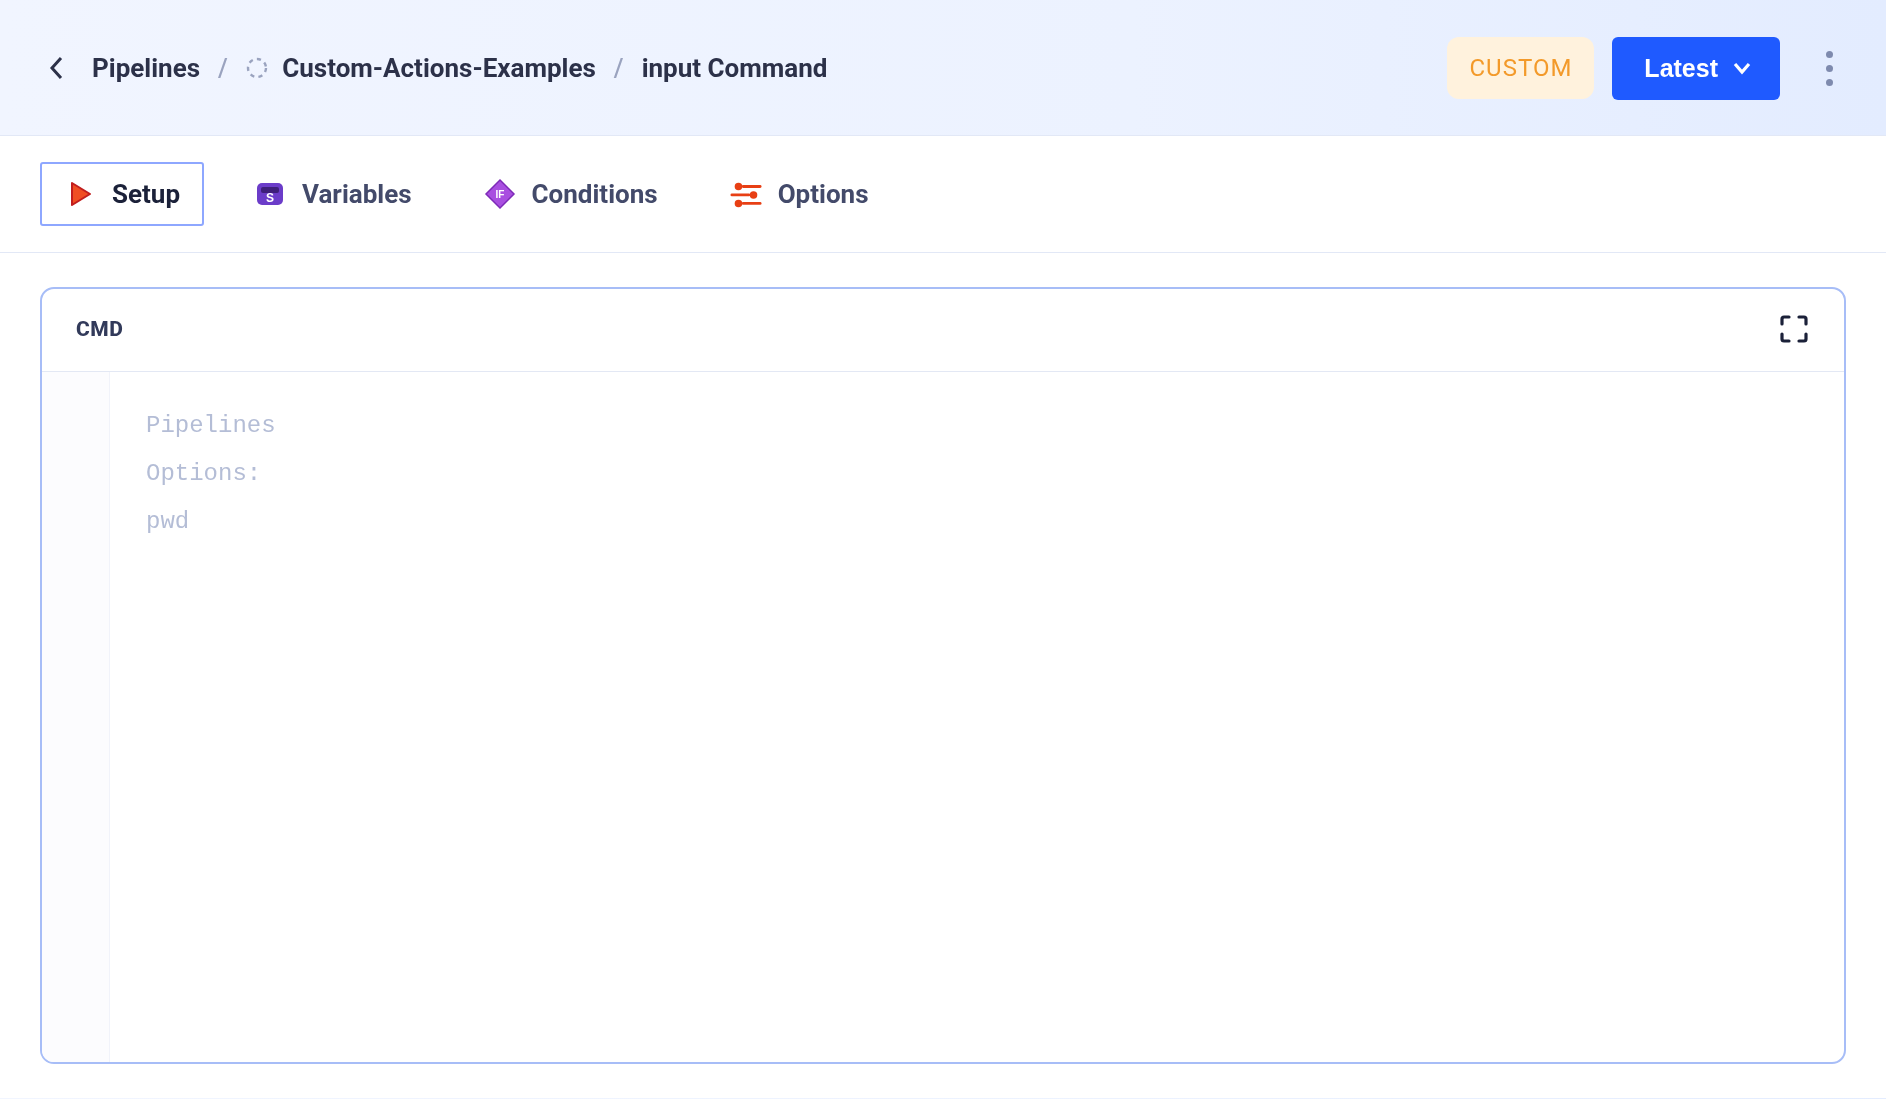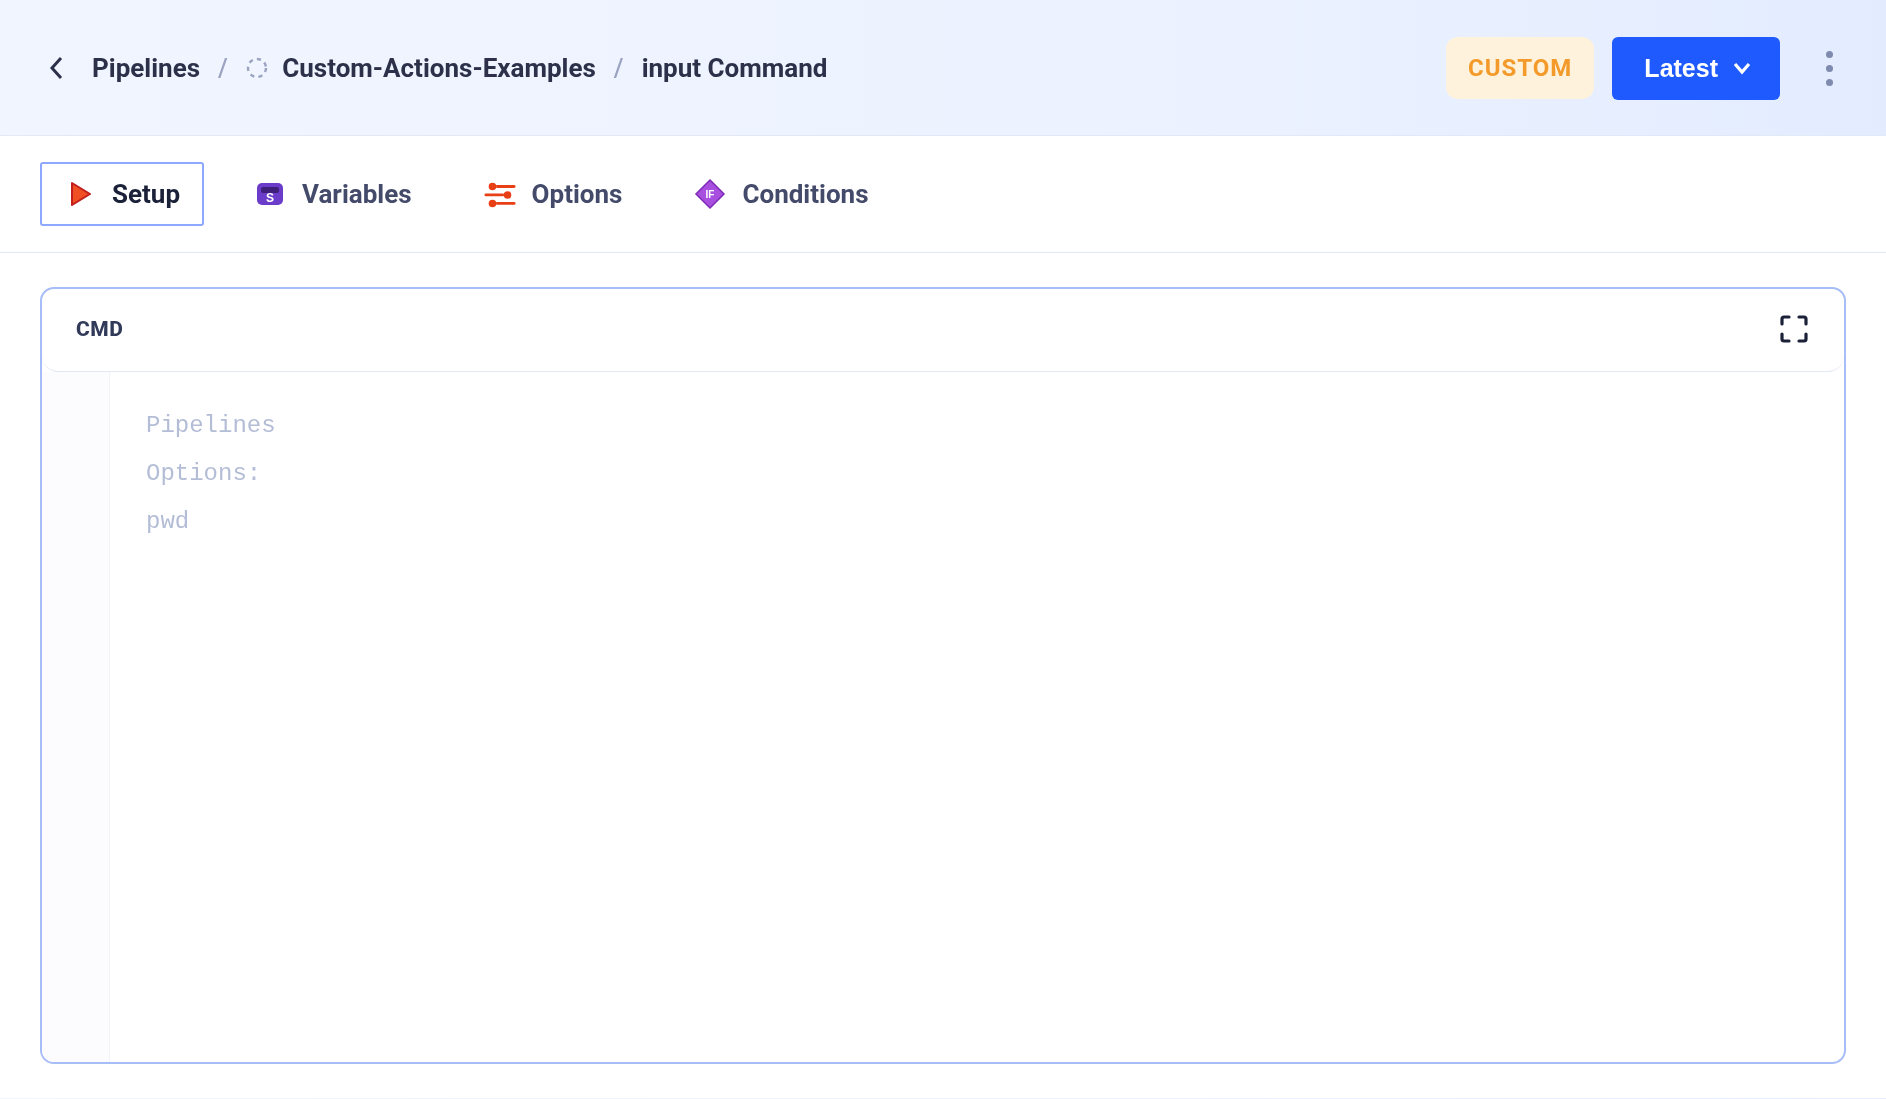--- a/index.html
+++ b/index.html
@@ -65,21 +65,21 @@
 .header-actions {
   display: flex;
   align-items: center;
   gap: 18px;
 }
 
 .custom-badge {
   background: #fff2dd;
   color: #f39a2a;
   font-size: 24px;
-  font-weight: 700;
+  font-weight: 400;
   letter-spacing: 1px;
   padding: 17px 22px;
   border-radius: 12px;
 }
 
 .latest-btn {
   background: #1f5aff;
   color: #ffffff;
   font-size: 25px;
   font-weight: 700;
@@ -164,21 +164,20 @@
   overflow: hidden;
   background: #ffffff;
 }
 
 .cmd-header {
   display: flex;
   align-items: center;
   justify-content: space-between;
   padding: 24px 34px 26px 34px;
   border-bottom: 1px solid #e3e8f4;
-  border-radius: 16px;
 }
 
 .cmd-label {
   font-size: 21px;
   font-weight: 800;
   letter-spacing: 0.5px;
   color: #323a5a;
 }
 
 .expand-icon {
@@ -262,39 +261,39 @@
         <svg width="30" height="30" viewBox="0 0 30 30">
             <rect x="2" y="4" width="26" height="22" rx="5" fill="#6b3cc9"></rect>
             <rect x="6" y="8" width="18" height="6" rx="2" fill="#3e1f7a"></rect>
             <text x="15" y="23" font-size="12" font-weight="900" fill="#ffffff" text-anchor="middle" font-family="Arial">S</text>
           </svg>
       </span>
       <span>Variables</span>
     </div>
     <div class="tab">
       <span class="tab-icon">
+        <svg width="32" height="32" viewBox="0 0 32 32">
+            <path d="M16 2 L30 16 L16 30 L2 16 Z" fill="#a94fe0" stroke="#7e2ab8" stroke-width="1.5"></path>
+            <text x="16" y="20" font-size="10" font-weight="800" fill="#ffffff" text-anchor="middle" font-family="Arial">IF</text>
+          </svg>
+      </span>
+      <span>Conditions</span>
+    </div>
+    <div class="tab">
+      <span class="tab-icon">
         <svg width="34" height="30" viewBox="0 0 34 30">
           <circle cx="9" cy="7" r="4" fill="#e83f14"></circle>
             <line x1="14" y1="7" x2="32" y2="7" stroke="#e83f14" stroke-width="3" stroke-linecap="round"></line>
           <line x1="2" y1="16" x2="20" y2="16" stroke="#e83f14" stroke-width="3" stroke-linecap="round"></line>
             <circle cx="25" cy="16" r="4" fill="#e83f14"></circle>
           <circle cx="9" cy="25" r="4" fill="#e83f14"></circle>
             <line x1="14" y1="25" x2="32" y2="25" stroke="#e83f14" stroke-width="3" stroke-linecap="round"></line>
         </svg>
       </span>
       <span>Options</span>
-    </div>
-    <div class="tab">
-      <span class="tab-icon">
-        <svg width="32" height="32" viewBox="0 0 32 32">
-            <path d="M16 2 L30 16 L16 30 L2 16 Z" fill="#a94fe0" stroke="#7e2ab8" stroke-width="1.5"></path>
-            <text x="16" y="20" font-size="10" font-weight="800" fill="#ffffff" text-anchor="middle" font-family="Arial">IF</text>
-          </svg>
-      </span>
-      <span>Conditions</span>
     </div>
   </div>
 </div>
 
 <div class="content-area">
   <div class="cmd-panel">
     <div class="cmd-header">
       <span class="cmd-label">CMD</span>
       <span class="expand-icon">
         <svg width="32" height="32" viewBox="0 0 32 32" fill="none" stroke="#1b2139" stroke-width="3.2" stroke-linecap="round">

